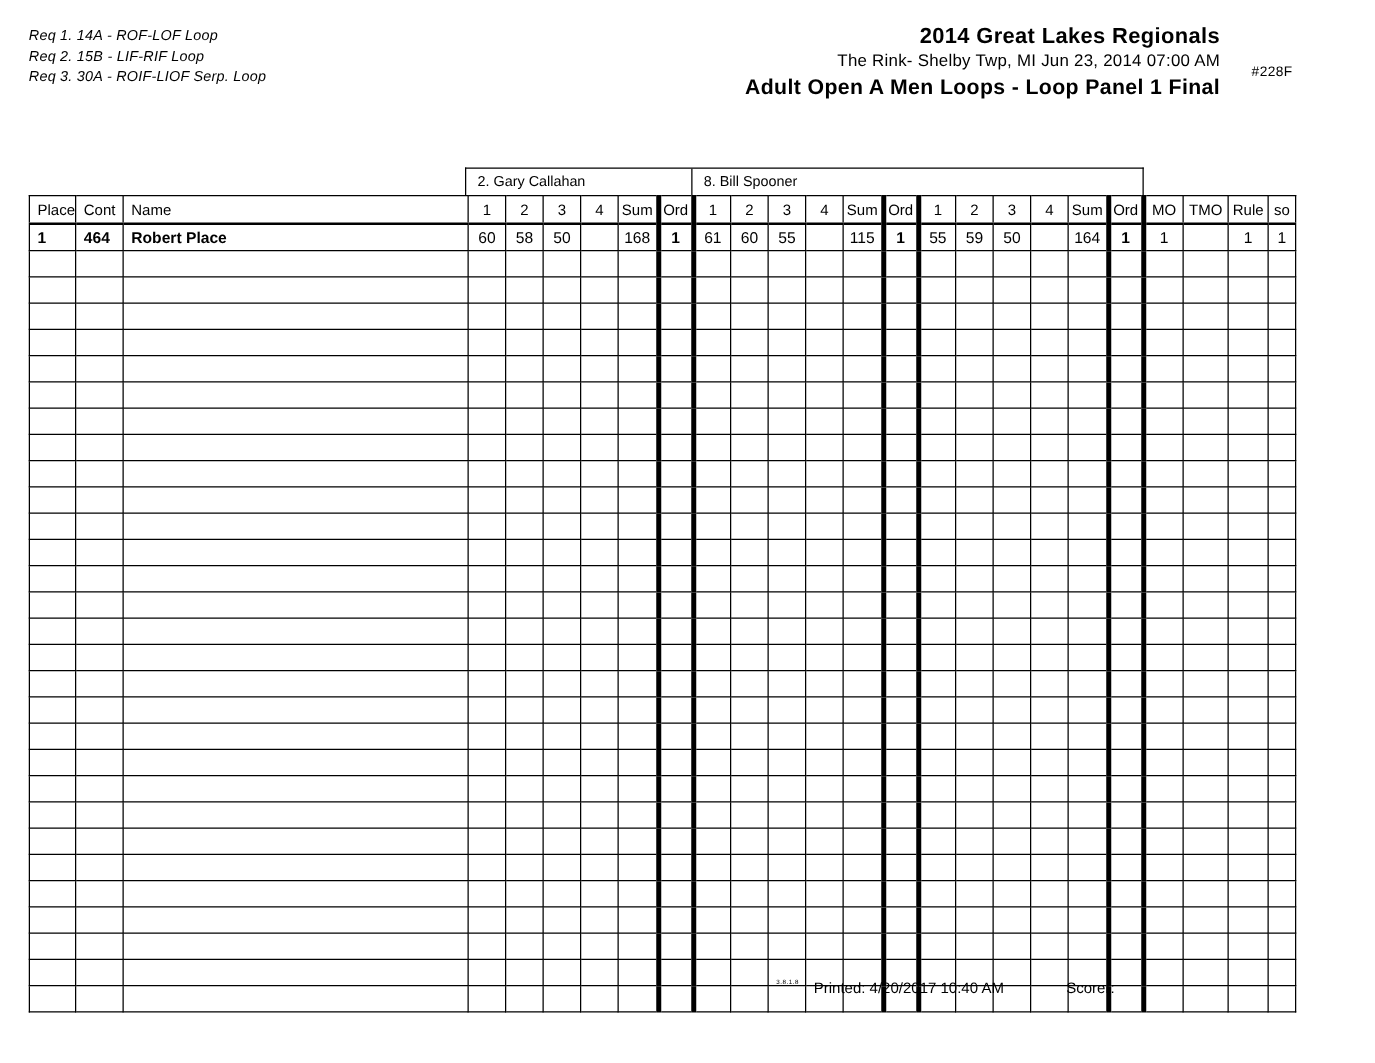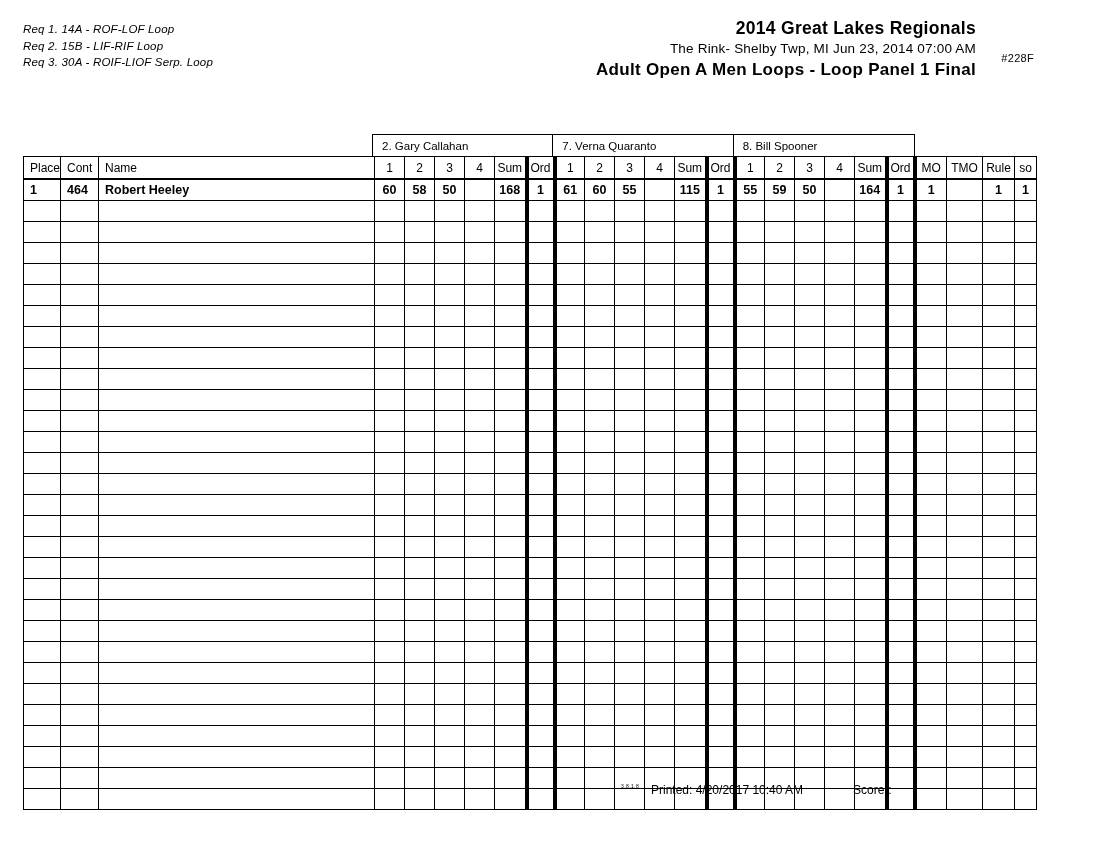--- a/index.html
+++ b/index.html
@@ -125,21 +125,21 @@
   #score-table td.left { text-align: left; padding-left: 6px; }
 
   
   #score-table td.ord {
     border-left: 4px solid #000;
     border-right: 4px solid #000;
   }
 
   
   #score-table tr.data-row td { font-weight: bold; font-size: 12.5px; }
-  #score-table tr.data-row td.score { font-weight: bold; font-size: 12.5px; }
+  #score-table tr.data-row td.score { font-weight: normal; font-size: 12.5px; }
 
   
   #footer {
     position: absolute;
     left: 23px;
     top: 783px;
     width: 1010px;
     height: 18px;
   }
   #version-stamp {
@@ -177,21 +177,20 @@
 <div id="title-block">
   <div id="event-title">2014 Great Lakes Regionals</div>
   <div id="venue-line">The Rink- Shelby Twp, MI  Jun 23, 2014  07:00 AM</div>
   <div id="division-title">Adult Open A Men Loops - Loop Panel 1 Final</div>
 </div>
 
 <div id="event-number">#228F</div>
 
 <div id="judge-band">
   <div class="judge-cell" style="width:181px">2.  Gary Callahan</div>
-  <div class="judge-cell" style="width:181px">7.  Verna  Quaranto</div>
   <div class="judge-cell" style="width:181px">8.  Bill Spooner</div>
 </div>
 
 <table id="score-table">
   <colgroup>
     <col style="width:35px">
     <col style="width:38px">
     <col style="width:276px">
     <col style="width:30px">
       <col style="width:30px">
@@ -246,21 +245,21 @@
       <td>MO</td>
       <td>TMO</td>
       <td>Rule</td>
       <td>so</td>
     </tr>
   </thead>
   <tbody id="table-body">
       <tr class="data-row">
         <td class="left">1</td>
         <td class="left">464</td>
-        <td class="left">Robert Heeley</td>
+        <td class="left">Robert Place</td>
         <td class="score">60</td>
         <td class="score">58</td>
         <td class="score">50</td>
         <td class="score">&nbsp;</td>
         <td class="score">168</td>
         <td class="ord">1</td>
         <td class="score">61</td>
         <td class="score">60</td>
         <td class="score">55</td>
         <td class="score">&nbsp;</td>

